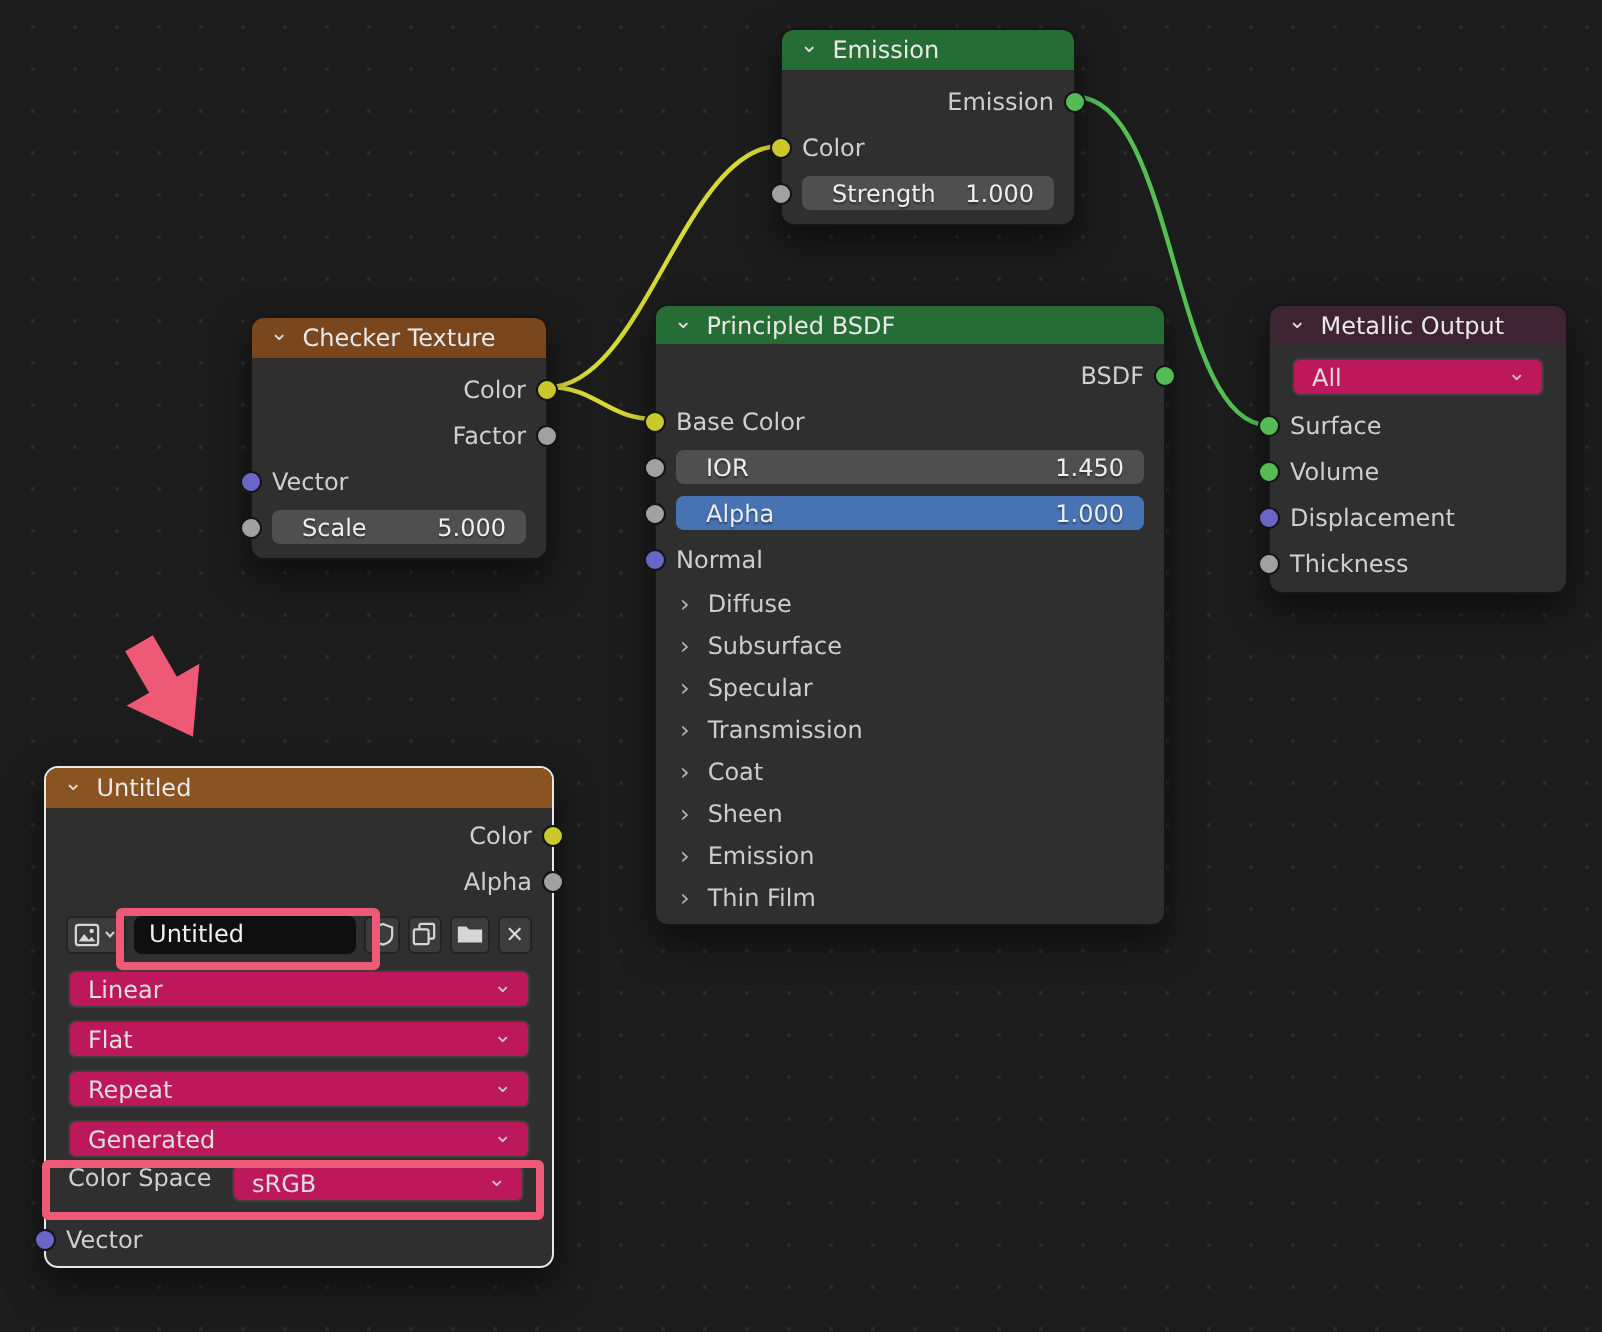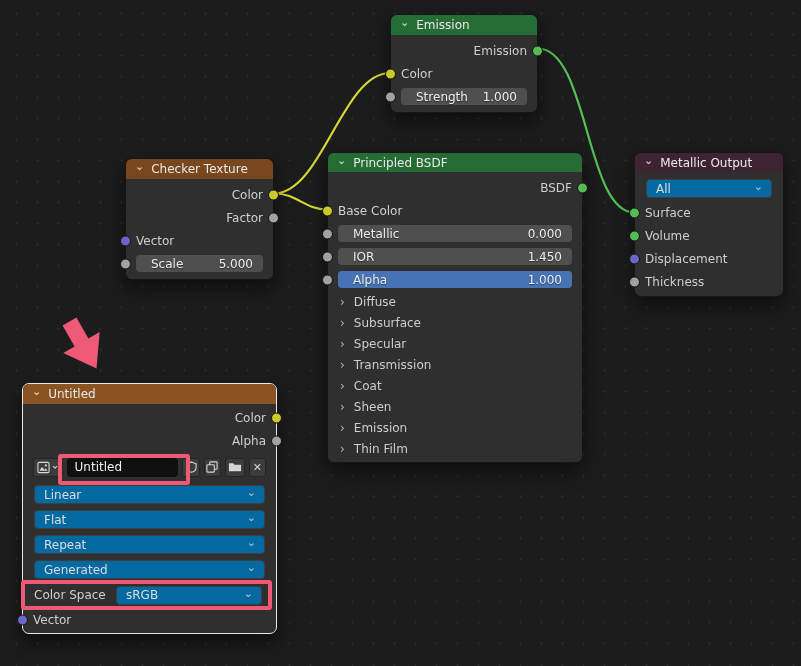--- a/index.html
+++ b/index.html
@@ -58,21 +58,21 @@
     padding:0 10px 0 15px;
     color:#eceff2; position:relative; overflow:hidden;
     text-shadow:0 1px 1px rgba(0,0,0,.45);
   }
   .field .fill { position:absolute; left:0; top:0; bottom:0; background:#4772b3; }
   .field span { position:relative; z-index:1; }
   .swatch { height:16px; width:70px; border-radius:3px; margin-left:auto; border:1px solid #222; }
   .section-row { height:21px; display:flex; align-items:center; gap:9px; padding:0 12px; color:#cdcdcd; }
   .sec-chev { color:#b5b5b5; font-size:12px; }
   .dropdown {
-    height:19px; background:#0369a1;
+    height:19px; background:#be185d;
     border:1px solid #3e3e3e; border-radius:4px;
     display:flex; align-items:center; justify-content:space-between;
     padding:0 8px 0 9px; color:#dedede;
   }
   .dd-chev { font-size:11px; color:#c8c8c8; transform:translateY(-2px); }
   .dd-row { padding:3px 11px; }
   .mini-btn {
     height:19px; background:#3c3c3c; border:1px solid #242424;
     border-radius:3px; display:flex; align-items:center; justify-content:center;
     color:#d6d6d6;
@@ -162,42 +162,38 @@
         <span class="sock right" style="background:#55bb55"></span>
       </div>
       <div class="row">
         <span>Base Color</span>
         <span class="sock left" style="background:#c9c929"></span>
       </div>
 
       <div class="row">
         <div class="field">
           <span class="fill" style="width: 0%;"></span>
-          <span>Metallic</span>
-          <span>0.000</span>
-        </div>
-        <span class="sock left" style="background:#a1a1a1"></span>
-      </div>
-      <div class="row">
-        <div class="field">
-          <span class="fill" style="width: 0%;"></span>
           <span>IOR</span>
           <span>1.450</span>
         </div>
         <span class="sock left" style="background:#a1a1a1"></span>
       </div>
       <div class="row">
         <div class="field">
           <span class="fill" style="width: 100%;"></span>
           <span>Alpha</span>
           <span>1.000</span>
         </div>
         <span class="sock left" style="background:#a1a1a1"></span>
       </div>
 
+      <div class="row">
+        <span>Normal</span>
+        <span class="sock left" style="background:#6a66c8"></span>
+      </div>
 
       <div class="section-row">
         <span class="sec-chev">›</span>
         <span>Diffuse</span>
       </div>
       <div class="section-row">
         <span class="sec-chev">›</span>
         <span>Subsurface</span>
       </div>
       <div class="section-row">
@@ -326,21 +322,21 @@
           <span class="dd-chev">⌄</span>
         </div>
       </div>
       <div class="dd-row">
         <div class="dropdown">
           <span>Generated</span>
           <span class="dd-chev">⌄</span>
         </div>
       </div>
 
-      <div style="height:26px; display:flex; align-items:center; padding:0 14px 0 11px; gap:8px;">
+      <div style="height:26px; display:flex; align-items:flex-start; padding:0 14px 0 11px; gap:8px;">
         <span style="width:74px;">Color Space</span>
         <div class="dropdown" style="flex:1;">
           <span>sRGB</span>
           <span class="dd-chev">⌄</span>
         </div>
       </div>
 
       <div class="row">
         <span>Vector</span>
         <span class="sock left" style="background:#6a66c8"></span>

